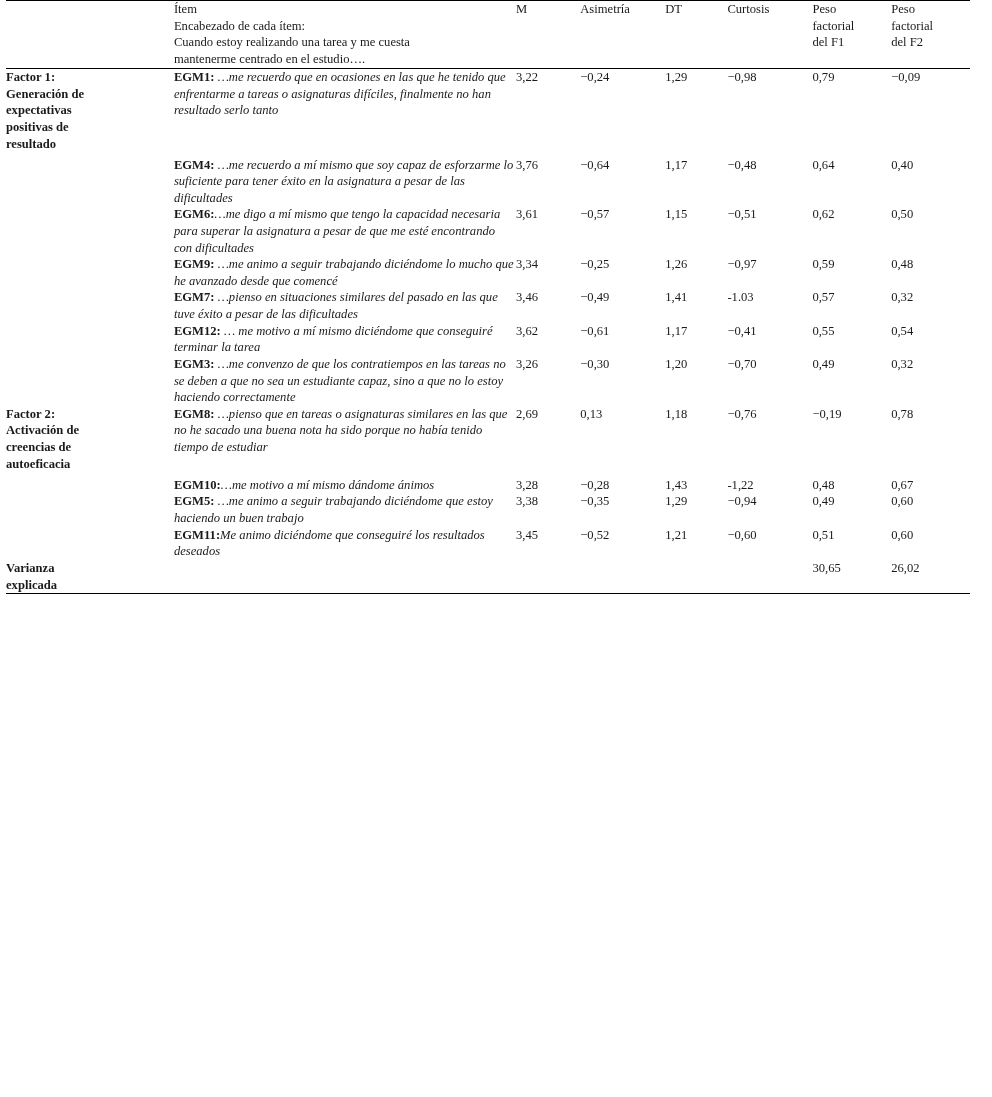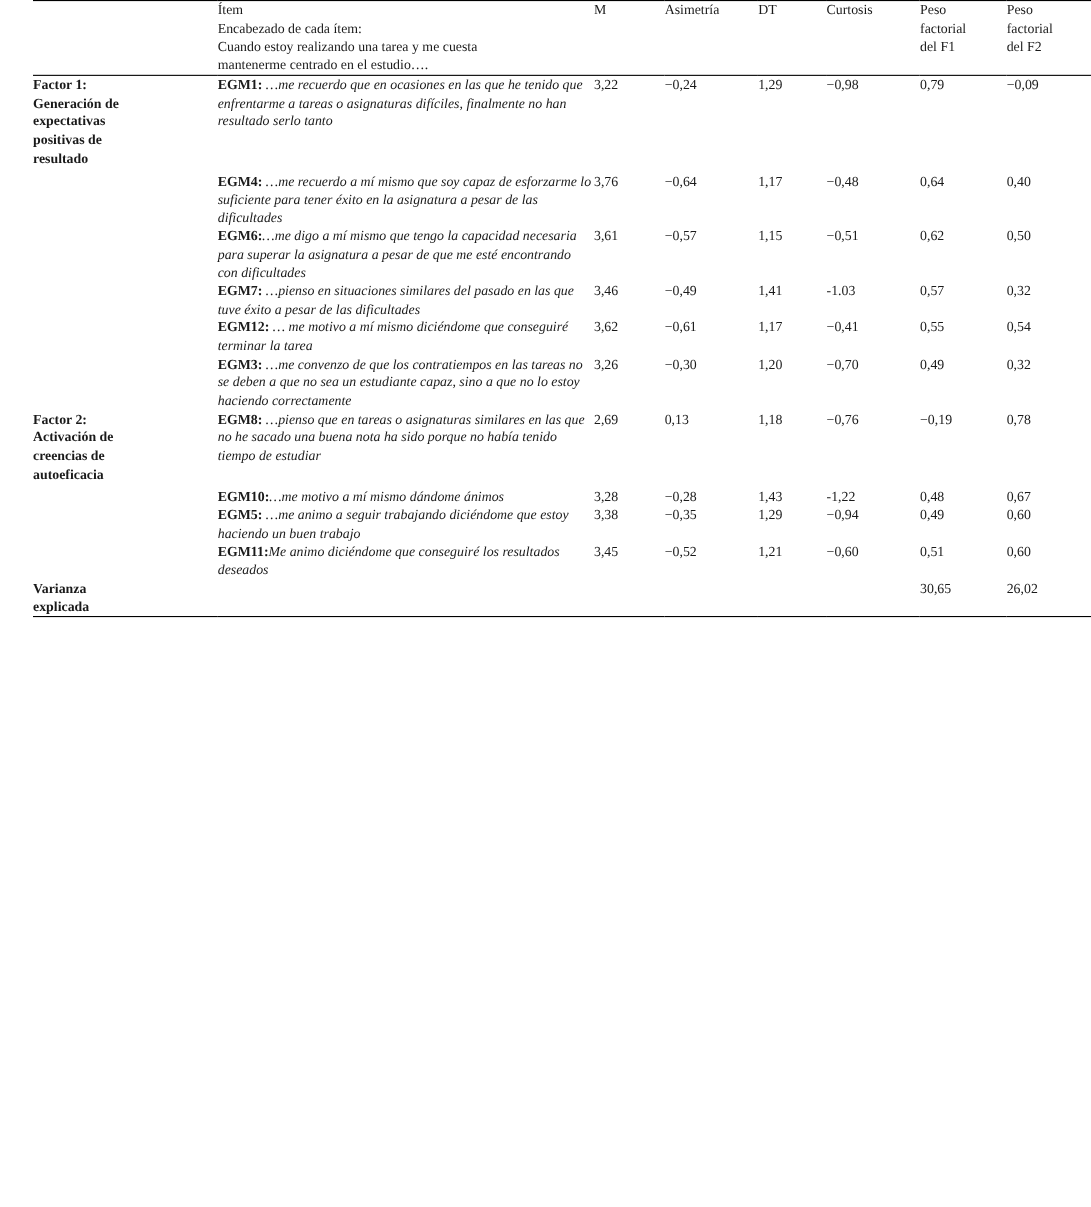--- a/index.html
+++ b/index.html
@@ -9,21 +9,21 @@
   }
   body {
     width: 992px;
     min-height: 1097px;
     font-family: "Liberation Serif", serif;
     color: #1a1a1a;
   }
   .page {
     width: 888px;
     box-sizing: border-box;
-    padding: 0 30px;
+    padding: 0 6px;
   }
   table.stat-table {
     width: 964px;
     border-collapse: collapse;
     font-size: 12.6px;
     line-height: 1.33;
   }
   table.stat-table td, table.stat-table th {
     vertical-align: top;
     text-align: left;
@@ -155,20 +155,30 @@
         <td class="col-factor"></td>
         <td class="col-item tight"><span class="item-code">EGM6:</span><span class="item-text">…me digo a mí mismo que tengo la capacidad necesaria para superar la asignatura a pesar de que me esté encontrando con dificultades</span></td>
         <td class="col-m num">3,61</td>
         <td class="col-asim num">−0,57</td>
         <td class="col-dt num">1,15</td>
         <td class="col-curt num">−0,51</td>
         <td class="col-f1 num">0,62</td>
         <td class="col-f2 num">0,50</td>
       </tr>
 
+      <tr>
+        <td class="col-factor"></td>
+        <td class="col-item tight"><span class="item-code">EGM9: </span><span class="item-text">…me animo a seguir trabajando diciéndome lo mucho que he avanzado desde que comencé</span></td>
+        <td class="col-m num">3,34</td>
+        <td class="col-asim num">−0,25</td>
+        <td class="col-dt num">1,26</td>
+        <td class="col-curt num">−0,97</td>
+        <td class="col-f1 num">0,59</td>
+        <td class="col-f2 num">0,48</td>
+      </tr>
 
       <tr>
         <td class="col-factor"></td>
         <td class="col-item tight"><span class="item-code">EGM7: </span><span class="item-text">…pienso en situaciones similares del pasado en las que tuve éxito a pesar de las dificultades</span></td>
         <td class="col-m num">3,46</td>
         <td class="col-asim num">−0,49</td>
         <td class="col-dt num">1,41</td>
         <td class="col-curt num">-1.03</td>
         <td class="col-f1 num">0,57</td>
         <td class="col-f2 num">0,32</td>

